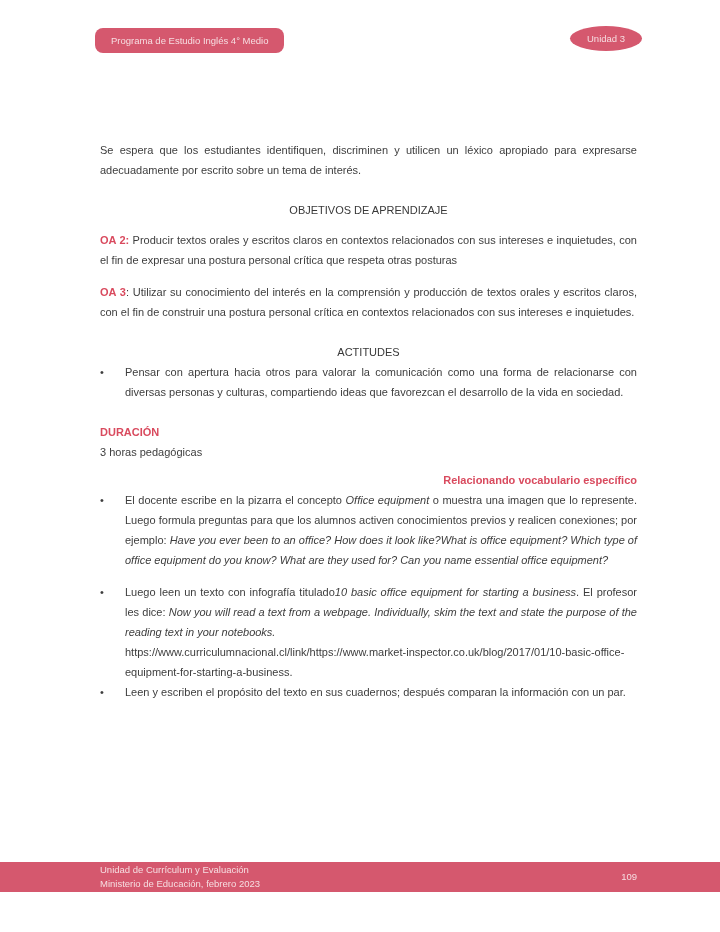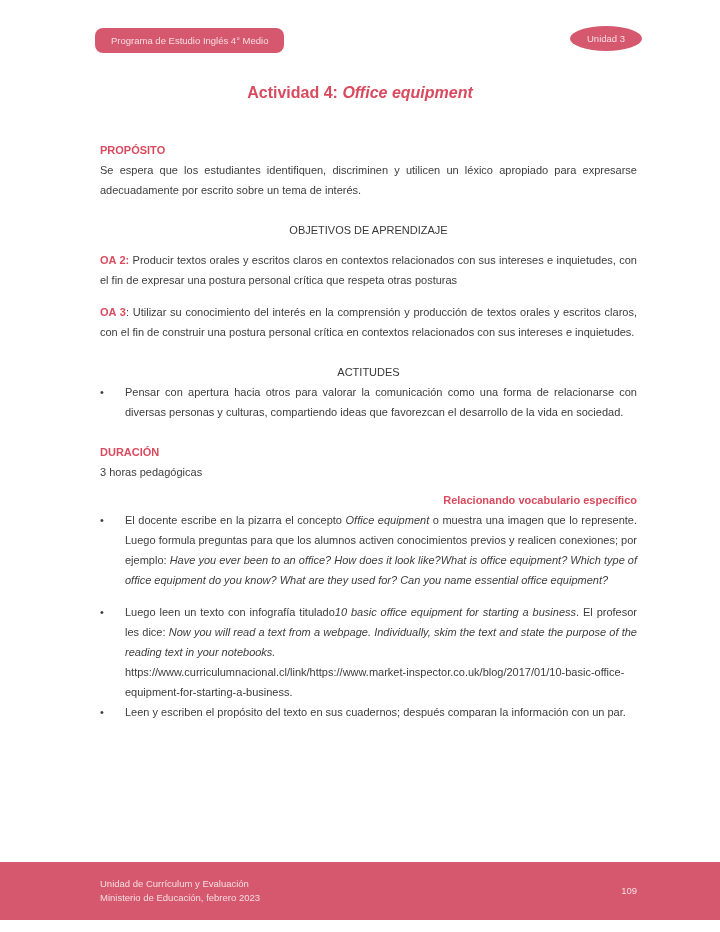--- a/index.html
+++ b/index.html
@@ -101,21 +101,21 @@
     text-align: left;
     overflow-wrap: anywhere;
     word-break: break-word;
   }
   .seg-i { font-style: italic; }
   .seg-red { color: var(--accent-text); font-weight: bold; }
   
   .footer {
     position: absolute;
     left: 0; top: 862px;
-    width: 720px; height: 58px;
+    width: 720px; height: 30px;
     background: var(--accent-shape);
     color: var(--on-accent);
     display: flex;
     justify-content: space-between;
     align-items: center;
     padding: 0 83px 0 100px;
     font-size: 9.5px;
     line-height: 14px;
   }
   .footer-left div { white-space: nowrap; }
@@ -123,26 +123,22 @@
 </style>
 </head>
 <body>
 
 <div class="page">
 
   <div class="program-badge">Programa de Estudio Inglés 4° Medio</div>
 
   <div class="unit-badge">Unidad 3</div>
 
-  <div class="page-title">
-    <span class="t-prefix">Actividad 4: </span><span class="t-italic">Office equipment</span>
-  </div>
 
   <div class="content">
-      <div class="block b-heading-red"><span>PROPÓSITO</span></div>
       <div class="block b-paragraph"><span>Se espera que los estudiantes identifiquen, discriminen y utilicen un léxico apropiado para expresarse adecuadamente por escrito sobre un tema de interés.</span></div>
       <div class="block b-heading-dark"><span>OBJETIVOS DE APRENDIZAJE</span></div>
       <div class="block b-paragraph"><span class="seg-red">OA 2:</span><span> Producir textos orales y escritos claros en contextos relacionados con sus intereses e inquietudes, con el fin de expresar una postura personal crítica que respeta otras posturas</span></div>
       <div class="block b-paragraph"><span class="seg-red">OA 3</span><span>: Utilizar su conocimiento del interés en la comprensión y producción de textos orales y escritos claros, con el fin de construir una postura personal crítica en contextos relacionados con sus intereses e inquietudes.</span></div>
       <div class="block b-heading-dark"><span>ACTITUDES</span></div>
       <div class="block b-bullet">
         <span class="bullet-marker">•</span>
         <div class="bullet-body"><span>Pensar con apertura hacia otros para valorar la comunicación como una forma de relacionarse con diversas personas y culturas, compartiendo ideas que favorezcan el desarrollo de la vida en sociedad.</span></div>
       </div>
       <div class="block b-heading-red"><span>DURACIÓN</span></div>

